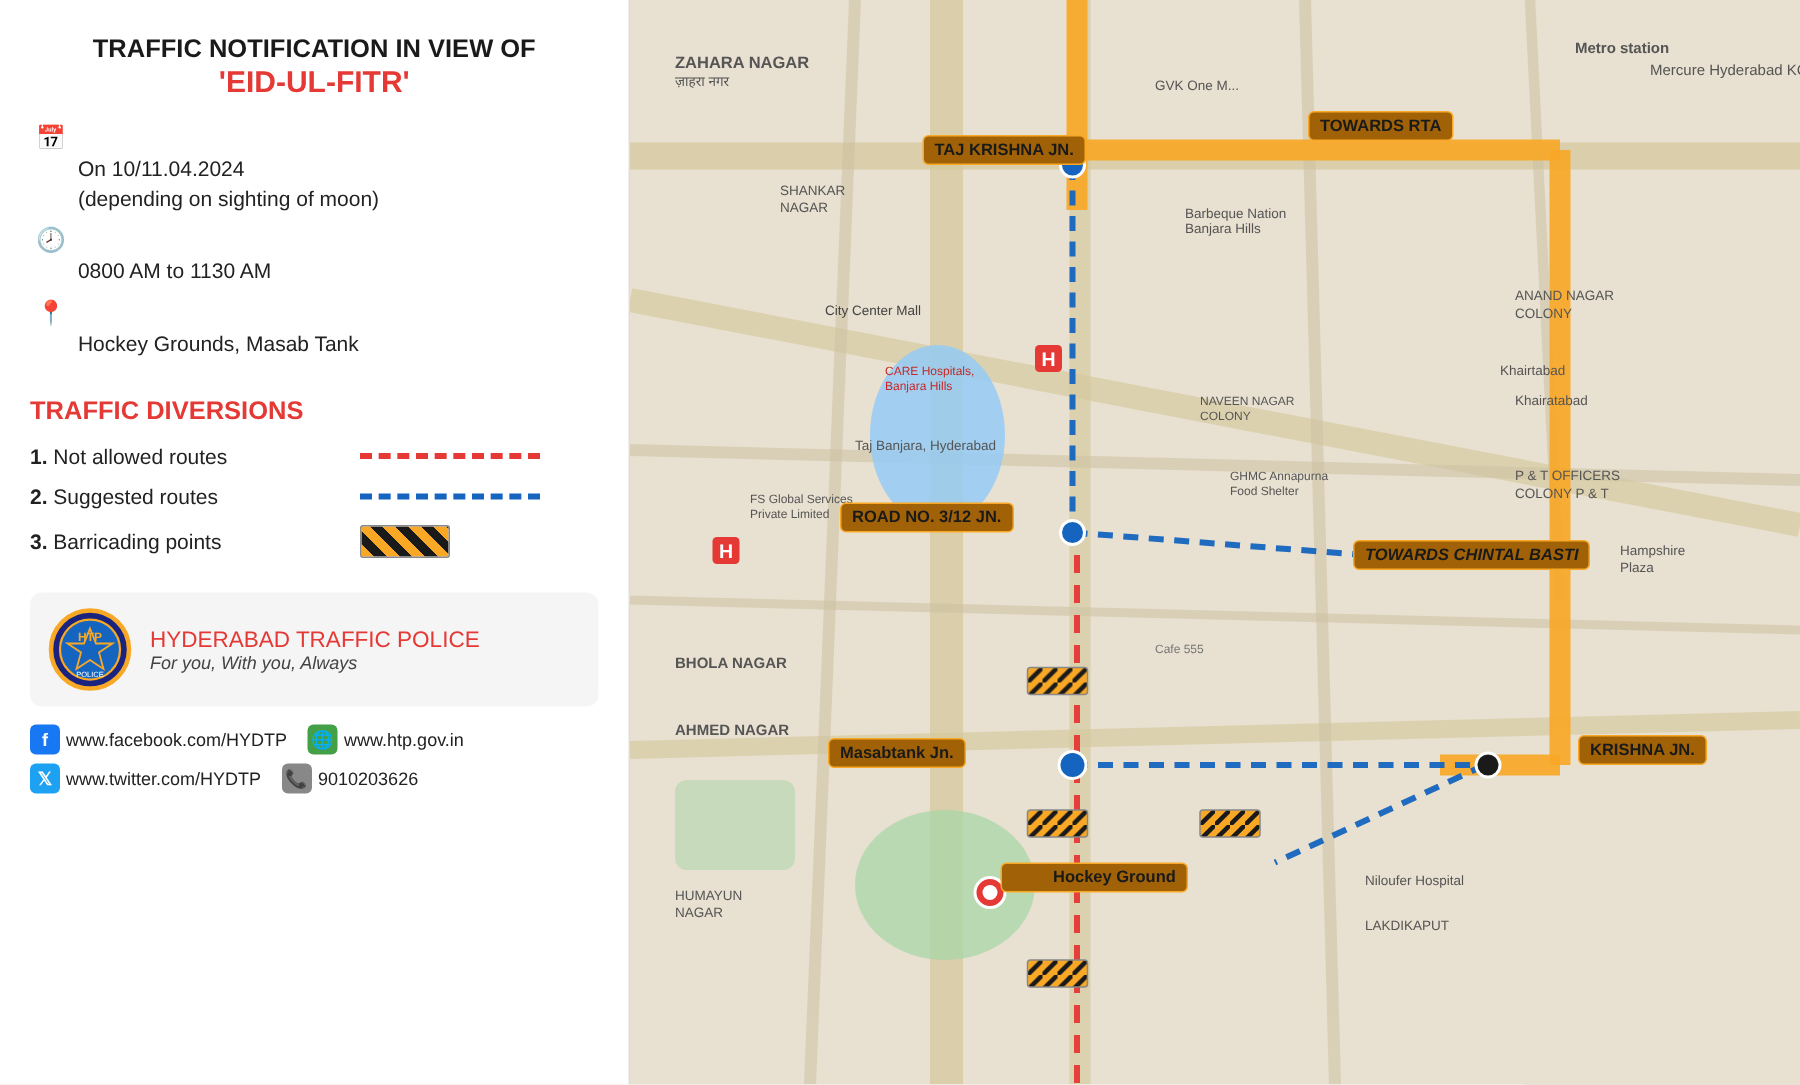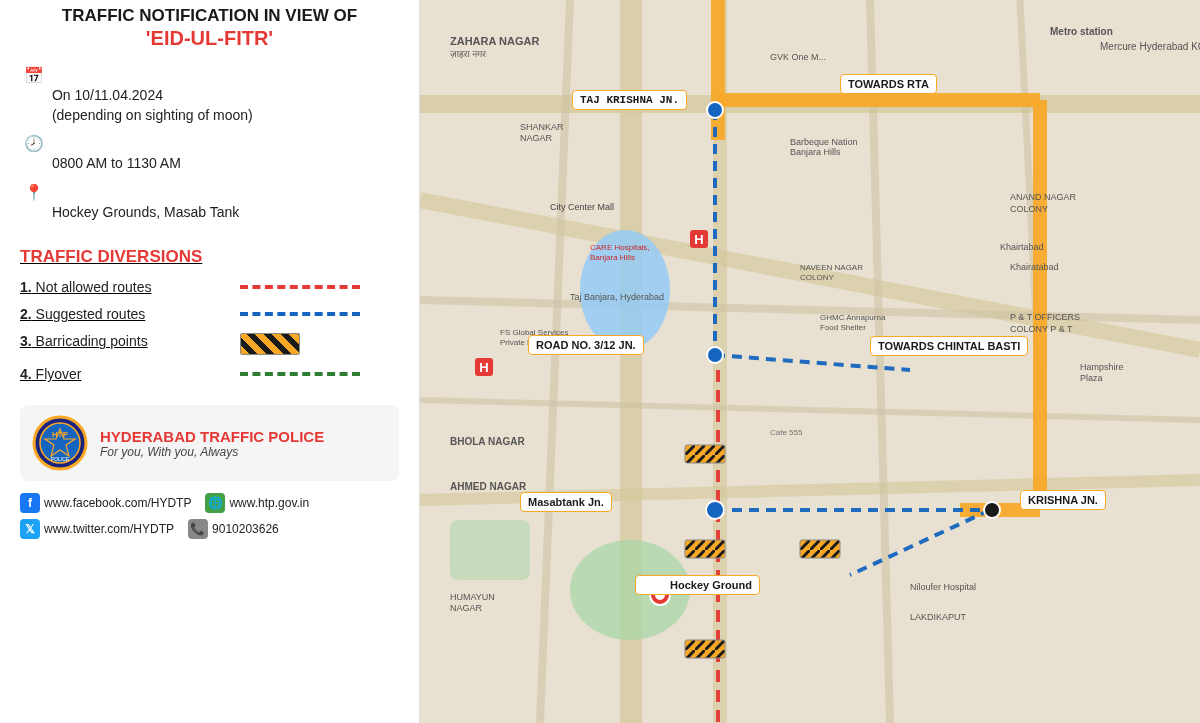--- a/index.html
+++ b/index.html
@@ -13,21 +13,21 @@
     }
 
     
     #left-panel {
       width: 420px;
       min-width: 420px;
       height: 723px;
       background: #fff;
       display: flex;
       flex-direction: column;
-      padding: 5px 20px 10px 20px;
+      padding: 22px 20px 10px 20px;
       border-right: 1px solid #ddd;
     }
 
     .title-block {
       text-align: center;
       margin-bottom: 14px;
     }
     .title-main {
       font-size: 17px;
       font-weight: bold;
@@ -58,30 +58,30 @@
       flex-shrink: 0;
       margin-top: 1px;
     }
     .info-icon.calendar { color: #e53935; }
     .info-icon.clock { color: #555; }
     .info-icon.pin { color: #e53935; }
     .info-text { font-size: 14px; color: #222; margin-top: 22px; }
 
     .dividers-section {
       margin-bottom: 12px;
-      text-decoration: underline;
     }
     .dividers-title {
       font-size: 17px;
       font-weight: bold;
       color: #e53935;
       margin-bottom: 12px;
     }
     .legend-item {
       display: flex;
+      align-items: center;
       margin-bottom: 11px;
       font-size: 14px;
       color: #222;
     }
     .legend-label {
       width: 220px;
       flex-shrink: 0;
     }
     .legend-line {
       flex: 1;
@@ -132,21 +132,21 @@
     }
     .police-logo {
       width: 56px;
       height: 56px;
       margin-right: 12px;
       flex-shrink: 0;
     }
     .police-text-block { }
     .police-name {
       font-size: 15px;
-      font-weight: bold;
+      font-weight: normal;
       color: #e53935;
     }
     .police-tagline {
       font-size: 12px;
       color: #444;
       font-style: italic;
     }
 
     .social-block {
       display: flex;
@@ -192,29 +192,30 @@
     .map-svg {
       position: absolute;
       inset: 0;
       width: 100%;
       height: 100%;
     }
 
     
     .map-label {
       position: absolute;
-      background: #ffffff;
+      background: #a16207;
       border: 1.5px solid #f9a825;
       border-radius: 4px;
       padding: 3px 7px;
       font-size: 11px;
       font-weight: bold;
       color: #1a1a1a;
       white-space: nowrap;
       z-index: 10;
+      margin-left: 32px;
     }
   </style>
 </head>
 <body>
 
 <div id="left-panel">
 
   <div class="title-block">
     <div class="title-main">TRAFFIC NOTIFICATION IN VIEW OF</div>
     <div class="title-eid">'EID-UL-FITR'</div>
@@ -258,28 +259,20 @@
 
     <div class="legend-item">
       <span class="legend-label">
         <strong>3.</strong> Barricading points
       </span>
       <div class="legend-line">
         <div class="barricade-box"></div>
       </div>
     </div>
 
-    <div class="legend-item">
-      <span class="legend-label">
-        <strong>4.</strong> Flyover
-      </span>
-      <div class="legend-line">
-        <div class="line-flyover"></div>
-      </div>
-    </div>
   </div>
 
   <div class="police-block">
 
     <svg class="police-logo" viewBox="0 0 56 56" xmlns="http://www.w3.org/2000/svg">
       <circle cx="28" cy="28" r="26" fill="#1a237e" stroke="#f9a825" stroke-width="3"></circle>
       <circle cx="28" cy="28" r="20" fill="#1565c0" stroke="#f9a825" stroke-width="1.5"></circle>
       <text x="28" y="22" text-anchor="middle" fill="#f9a825" font-size="8" font-weight="bold">HTP</text>
       <polygon points="28,14 32,24 43,24 34,30 37,41 28,35 19,41 22,30 13,24 24,24" fill="none" stroke="#f9a825" stroke-width="1.2"></polygon>
       <text x="28" y="46" text-anchor="middle" fill="#fff" font-size="5">POLICE</text>
@@ -425,33 +418,33 @@
     <text x="580" y="250" fill="#555" font-size="9" font-family="Arial">Khairtabad</text>
 
     <text x="660" y="370" fill="#555" font-size="9" font-family="Arial">Hampshire</text>
     <text x="660" y="381" fill="#555" font-size="9" font-family="Arial">Plaza</text>
 
     <text x="80" y="335" fill="#555" font-size="8" font-family="Arial">FS Global Services</text>
     <text x="80" y="345" fill="#555" font-size="8" font-family="Arial">Private Limited</text>
 
   </svg>
 
-  <div class="map-label" style="left:152px; top:90px;font-family:Liberation Mono, monospace;">
+  <div class="map-label" style="left:163px; top:90px;">
     <span>TAJ KRISHNA JN.</span>
   </div>
 
   <div class="map-label" style="left:420px; top:74px;">
     <span>TOWARDS RTA</span>
   </div>
 
   <div class="map-label" style="left:108px; top:335px;">
     <span>ROAD NO. 3/12 JN.</span>
   </div>
 
-  <div class="map-label" style="left:450px; top:336px;">
+  <div class="map-label" style="left:450px; top:360px;font-style:italic;">
     <span>TOWARDS CHINTAL BASTI</span>
   </div>
 
   <div class="map-label" style="left:100px; top:492px;text-align:right;">
     <span>Masabtank Jn.</span>
   </div>
 
   <div class="map-label" style="left:600px; top:490px;">
     <span>KRISHNA JN.</span>
   </div>

